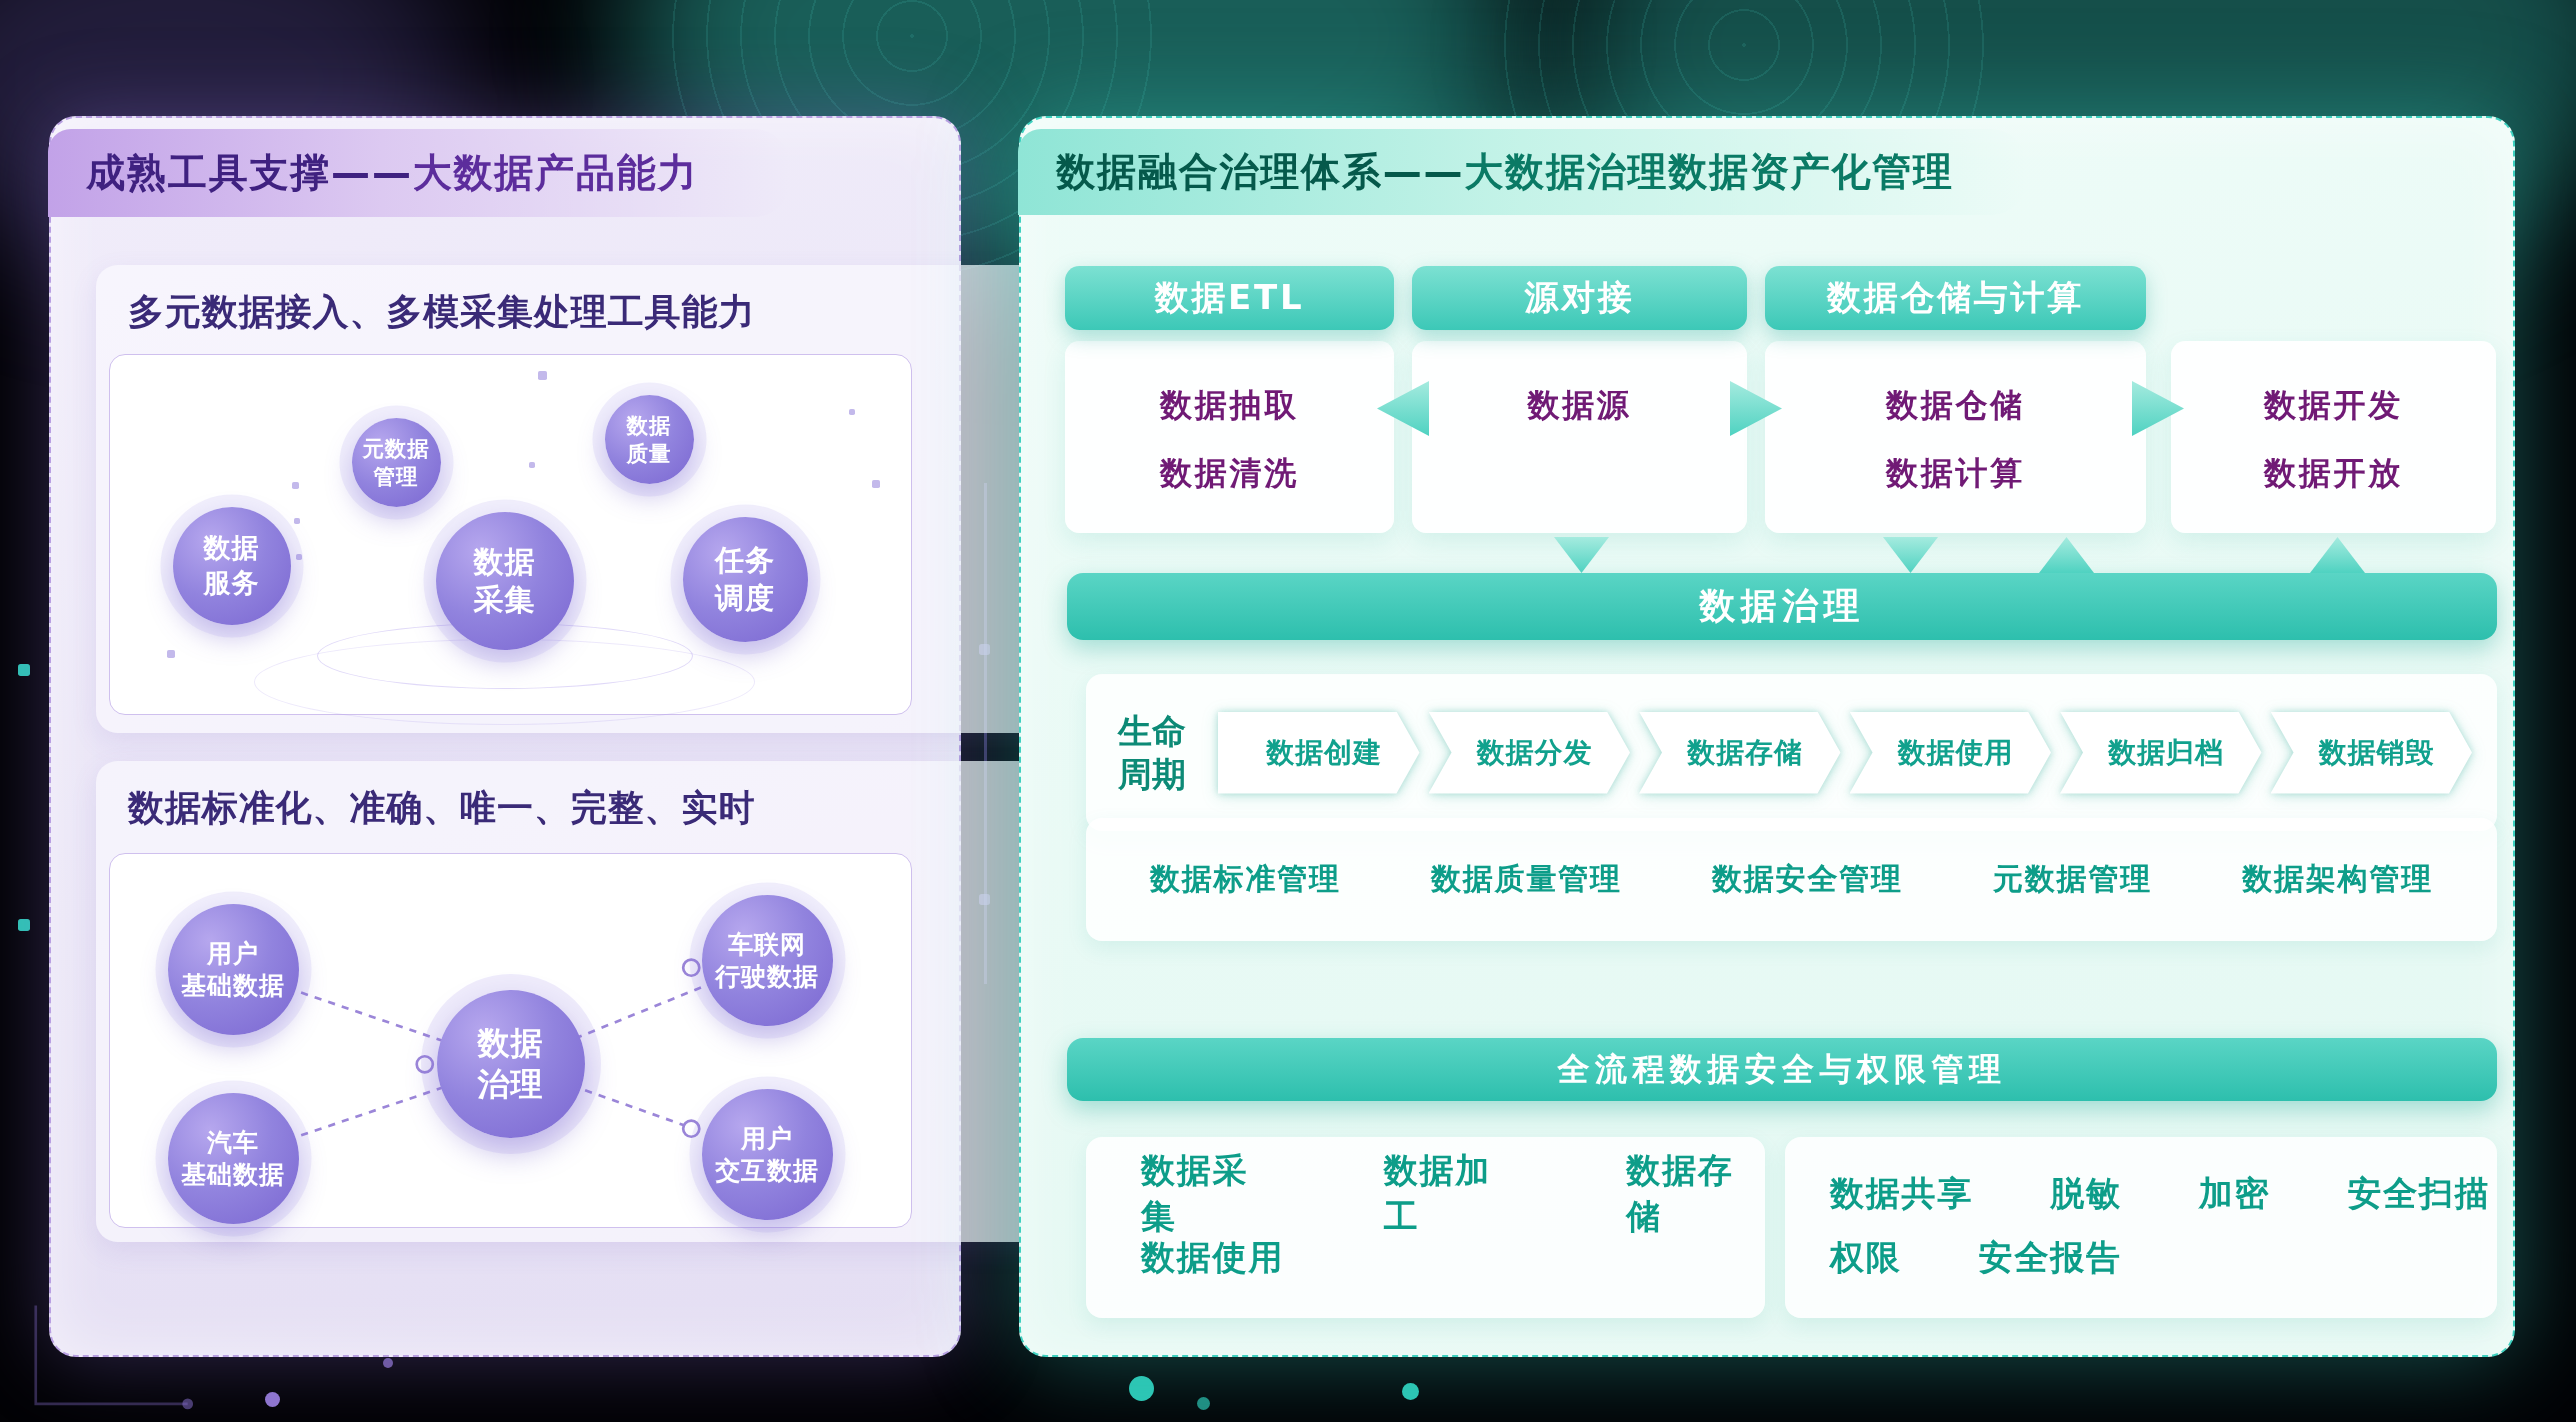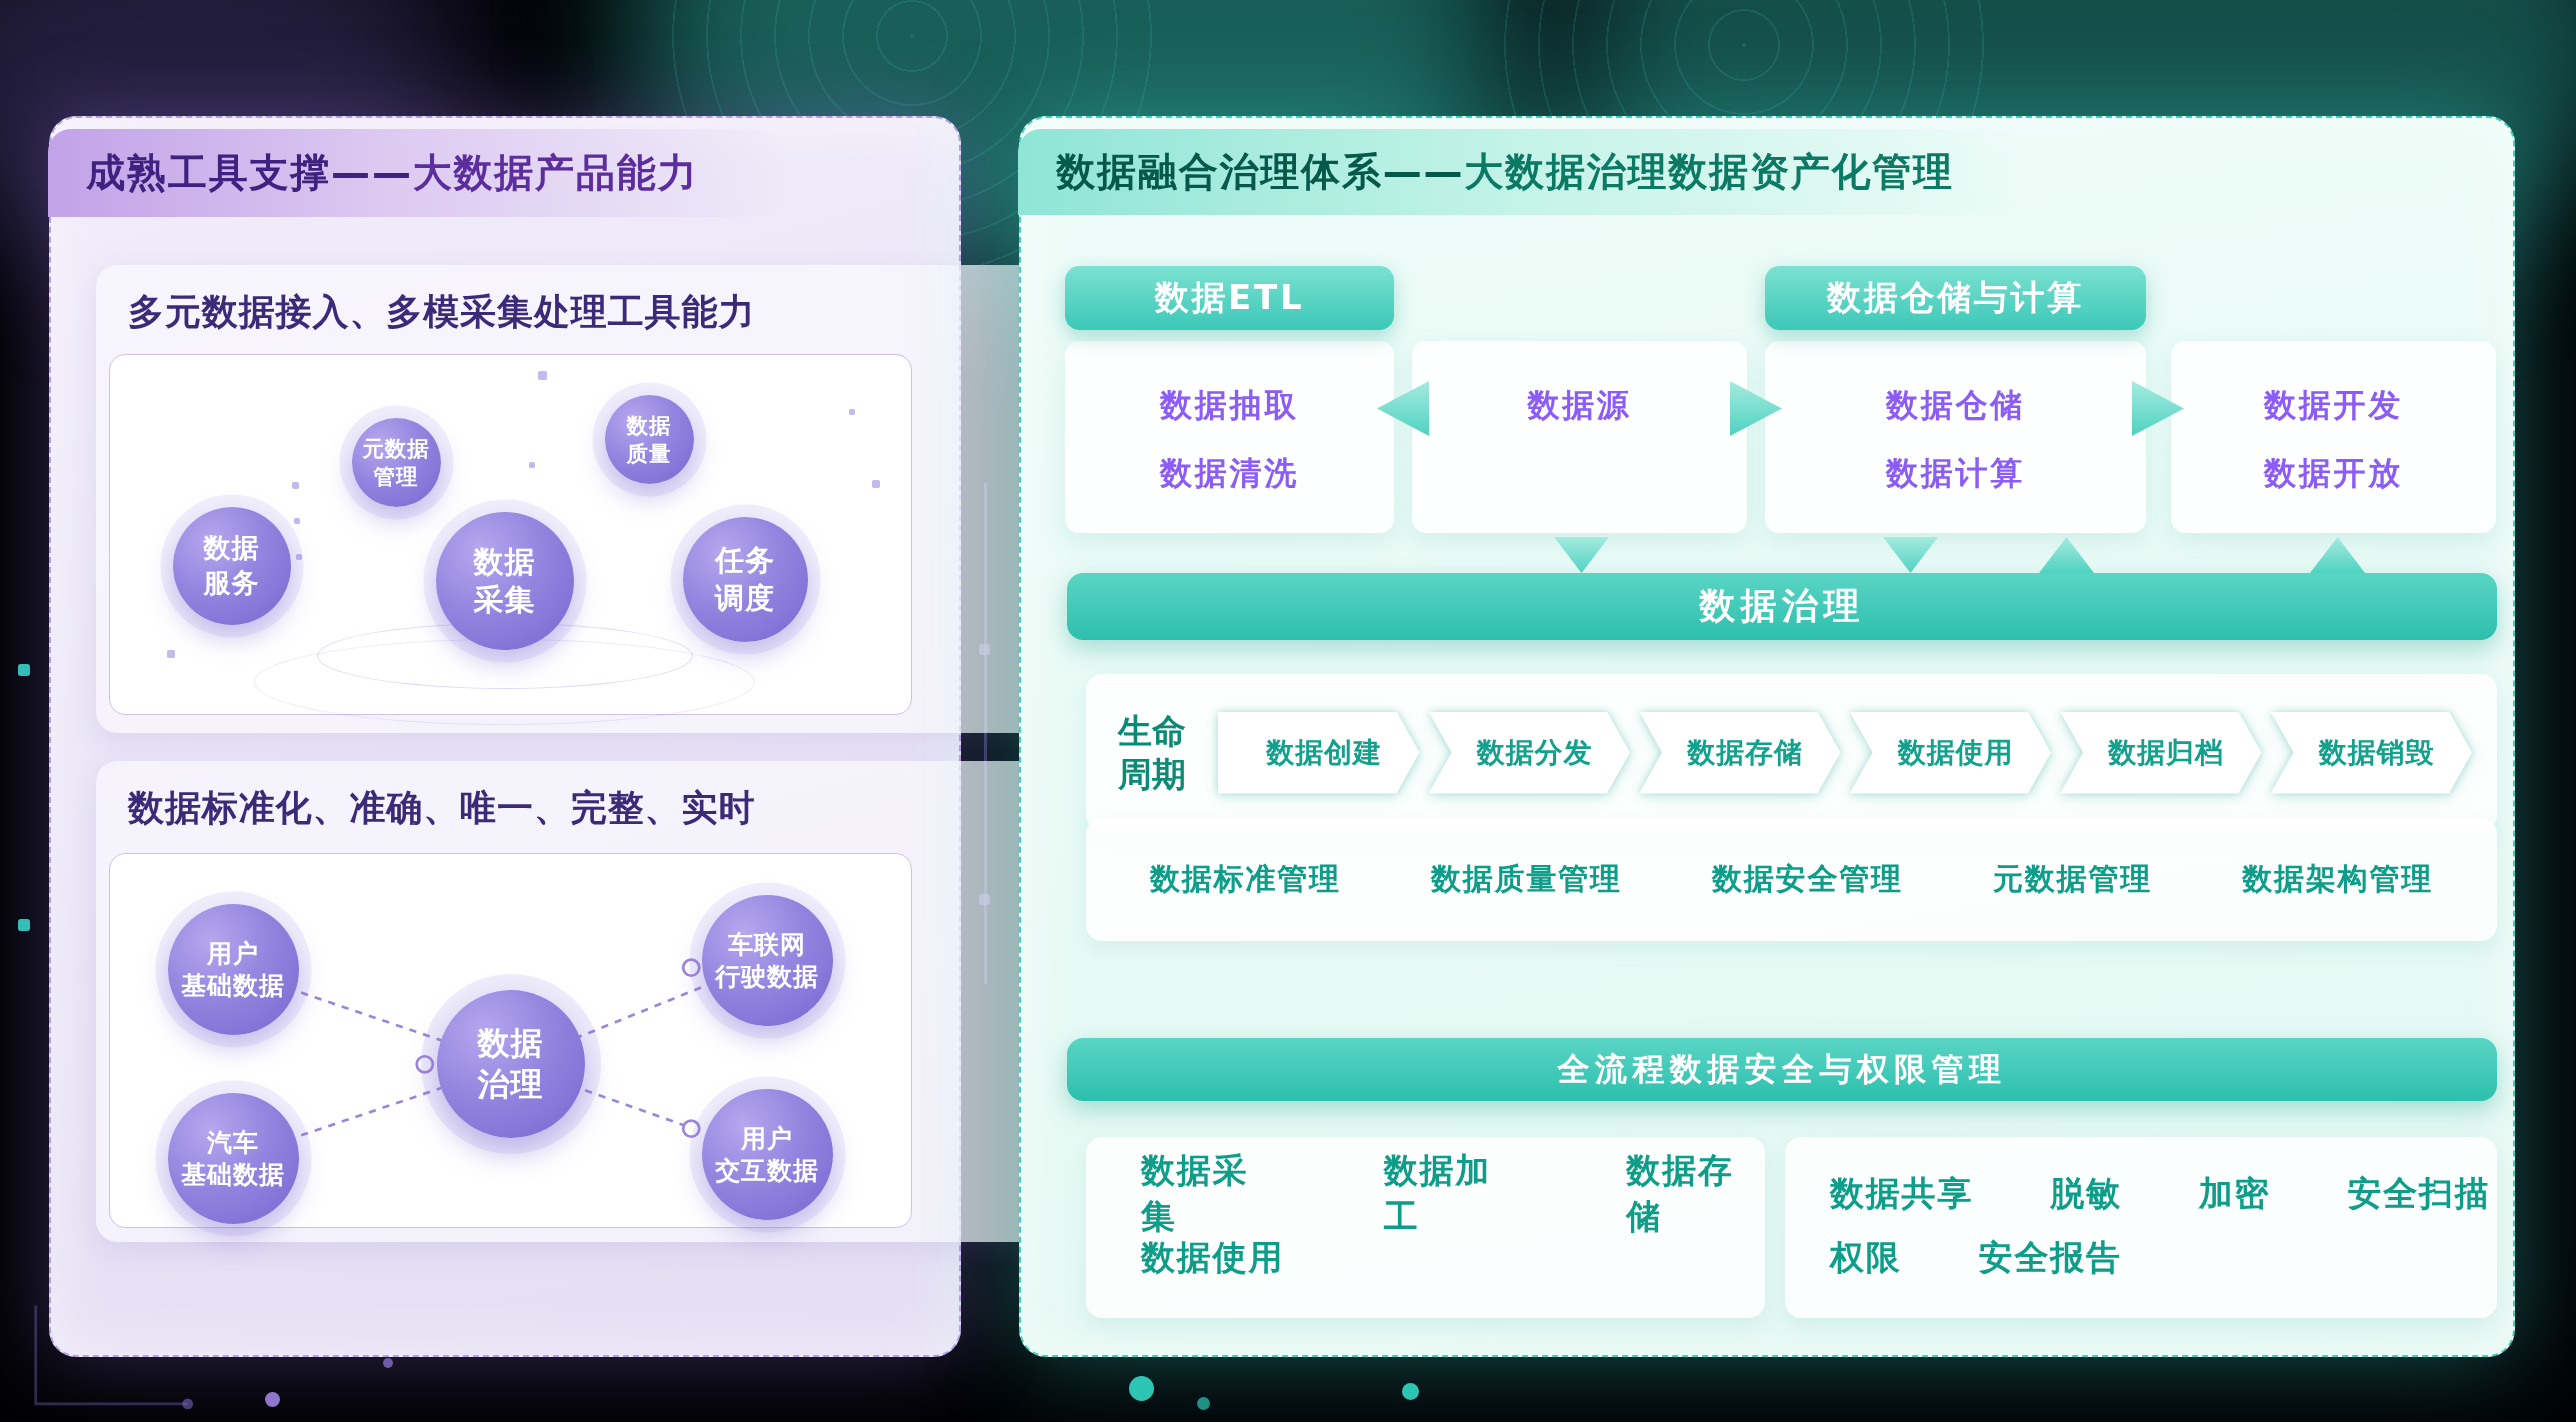--- a/index.html
+++ b/index.html
@@ -83,21 +83,21 @@
   .col-pill { position:absolute; top:148px; height:64px; border-radius:14.3px; z-index:3;
     background:linear-gradient(180deg,#7ce1d2 0%,#3cc8b7 100%);
     color:#fff; font-size:34px; font-weight:700; letter-spacing:2.7px;
     display:flex; align-items:center; justify-content:center;
     box-shadow:0 7.2px 19.7px rgba(40,170,155,.35); }
   .col-card { position:absolute; top:223px; height:192px; border-radius:14.3px; z-index:2;
     background:rgba(255,255,255,.92);
     box-shadow:0 9px 23px rgba(40,170,155,.12);
     display:flex; flex-direction:column; align-items:center; justify-content:flex-start;
     padding-top:45px; gap:29px; }
-  .col-item { font-size:32px; font-weight:700; color:#8b5cf6; letter-spacing:2.7px; line-height:39px; }
+  .col-item { font-size:32px; font-weight:700; color:#701a75; letter-spacing:2.7px; line-height:39px; }
 
   .arrow { position:absolute; z-index:4;
     background:linear-gradient(180deg,#a5ebdf 0%,#4fd2c1 100%); }
   .ar-left  { clip-path:polygon(100% 0, 0 50%, 100% 100%); }
   .ar-right { clip-path:polygon(0 0, 100% 50%, 0 100%); }
   .ar-down  { clip-path:polygon(0 0, 100% 0, 50% 100%); }
   .ar-up    { clip-path:polygon(50% 0, 100% 100%, 0 100%); }
 
   .teal-bar { position:absolute; left:46px; width:1430px; border-radius:16px; z-index:3;
     background:linear-gradient(180deg,#5ad5c5 0%,#2dbfad 100%);
@@ -226,20 +226,21 @@
 
   <div class="panel right-panel">
 
     <div class="rp-head">
       <div class="rp-title">
         <span class="pfx">数据融合治理体系——</span><span class="sfx">大数据治理数据资产化管理</span>
       </div>
     </div>
 
     <div class="col-pill" style="left:44px;width:329px;">数据ETL</div>
+    <div class="col-pill" style="left:391px;width:335px;">源对接</div>
     <div class="col-pill" style="left:744px;width:381px;">数据仓储与计算</div>
 
     <div class="col-card" style="left:44px;width:329px;">
       <div class="col-item">数据抽取</div>
       <div class="col-item">数据清洗</div>
     </div>
     <div class="col-card" style="left:391px;width:335px;">
       <div class="col-item">数据源</div>
     </div>
     <div class="col-card" style="left:744px;width:381px;">

